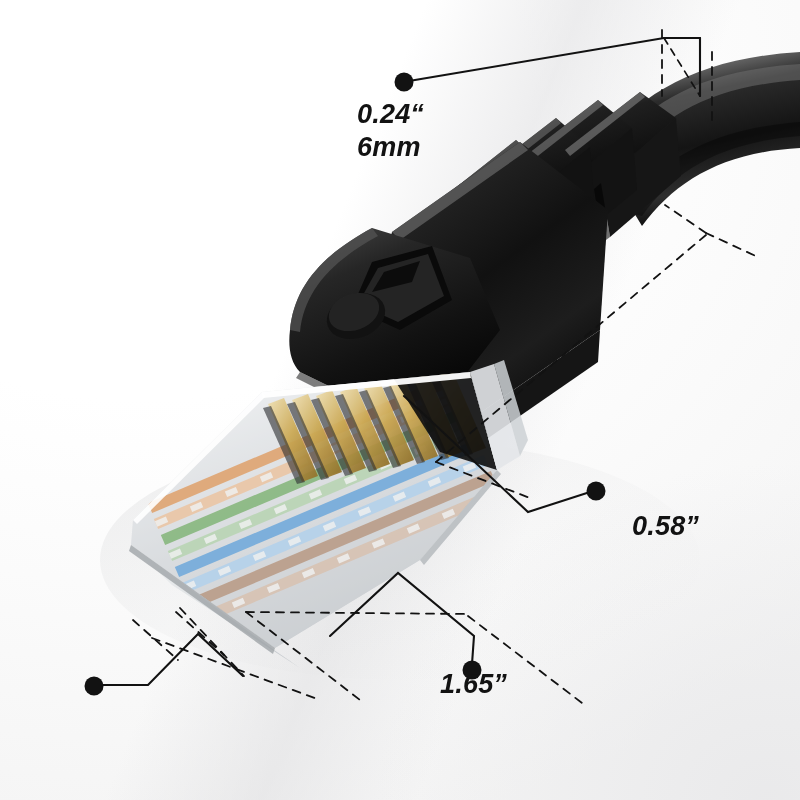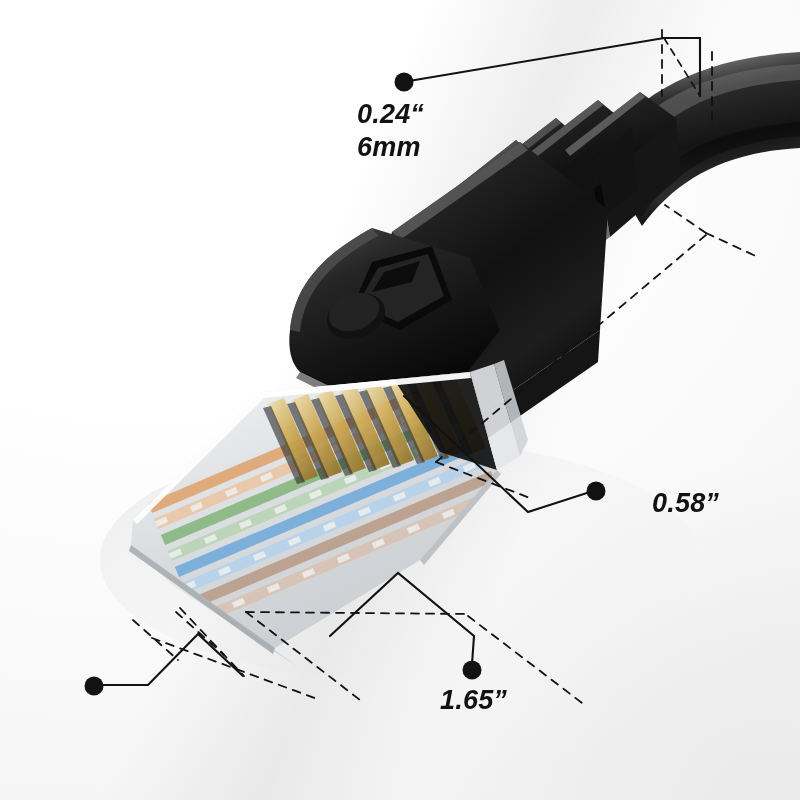--- a/index.html
+++ b/index.html
@@ -285,22 +285,22 @@
       <circle cx="94" cy="686" r="9.5"></circle>
       <circle cx="472" cy="670" r="9.5"></circle>
     </g>
   </svg>
 
   <div class="dimtext" style="left:357px;top:98px;">
     <span>0.24“</span>
     <span class="l2">6mm</span>
   </div>
 
-  <div class="dimtext" style="left:632px;top:487px;margin-left:20px;">
+  <div class="dimtext" style="left:632px;top:510px;">
     <span>0.58”</span>
   </div>
 
 
-  <div class="dimtext" style="left:440px;top:684px;">
+  <div class="dimtext" style="left:440px;top:668px;">
     <span>1.65”</span>
   </div>
 
 </div>
 
 </body></html>

